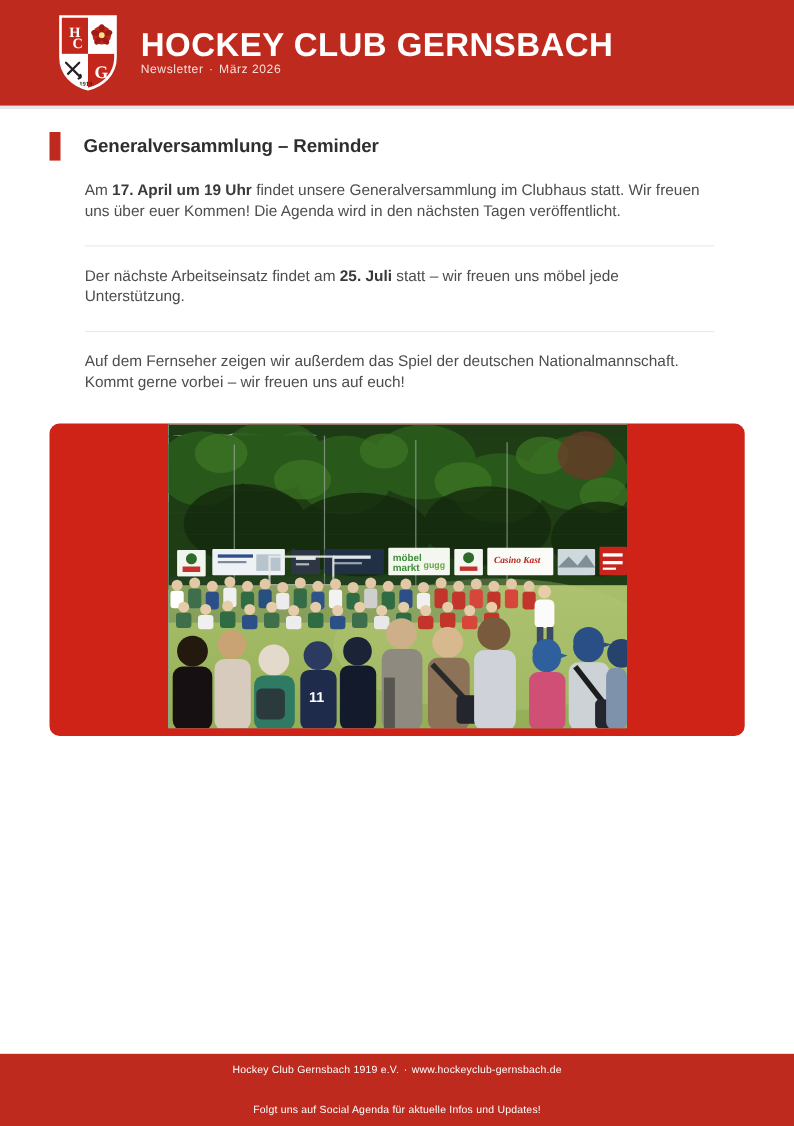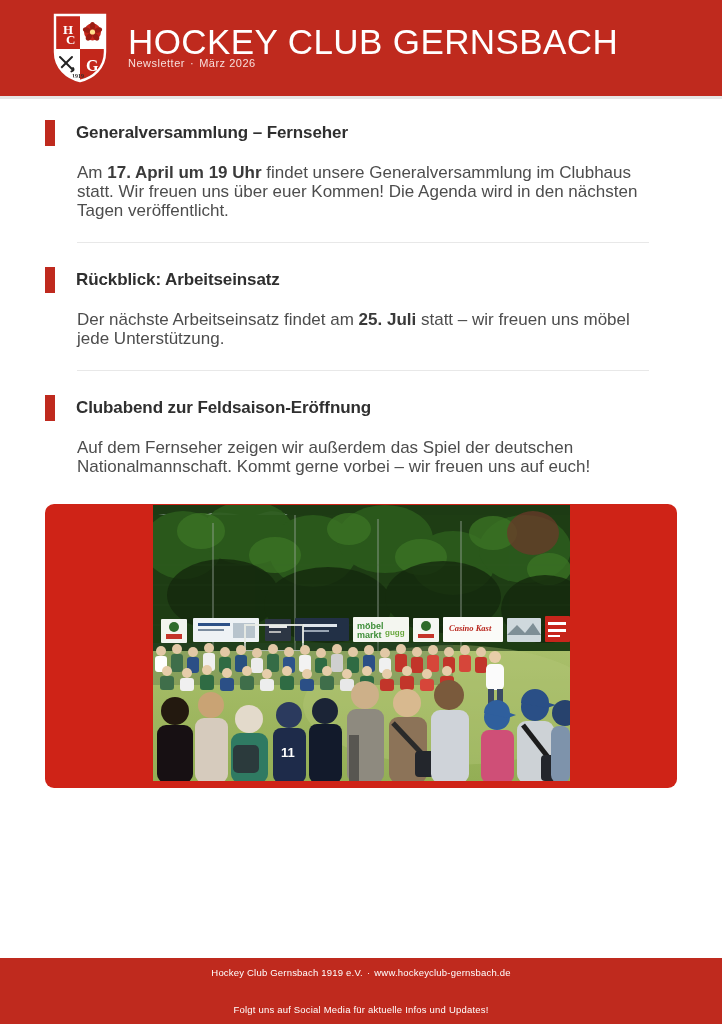--- a/index.html
+++ b/index.html
@@ -38,22 +38,22 @@
   }
   .crest {
     width: 56px;
     height: 72px;
     flex: 0 0 auto;
     margin-right: 20px;
   }
   .header-text { display: flex; flex-direction: column; justify-content: center; }
   .club-title {
     color: #ffffff;
-    font-size: 35px;
-    font-weight: normal;
+    font-size: 30px;
+    font-weight: bold;
     letter-spacing: 0.4px;
     line-height: 30px;
     white-space: nowrap;
   }
   .newsletter-line {
     color: #f7dedb;
     font-size: 11px;
     font-weight: normal;
     letter-spacing: 0.5px;
     margin-top: 0;
@@ -81,21 +81,21 @@
   }
   .section-title {
     font-size: 17px;
     font-weight: bold;
     color: #2f2f2f;
     letter-spacing: -0.1px;
   }
   .para {
     margin-left: 32px;
     margin-top: 17px;
-    font-size: 17px;
+    font-size: 14px;
     line-height: 19px;
     color: #4d4d4d;
     max-width: 572px;
   }
   .para b { color: #3a3a3a; font-weight: bold; }
   .para + .para { margin-top: 13px; }
   .divider {
     margin-left: 32px;
     margin-top: 22px;
     height: 1px;
@@ -201,44 +201,36 @@
       </div>
     </div>
     <div class="header-shadow"></div>
   </div>
 
   <div class="main">
 
     <div class="section">
       <div class="section-head">
         <div class="accent-bar"></div>
-        <div class="section-title">Generalversammlung – Fernseher</div>
+        <div class="section-title">Generalversammlung – Reminder</div>
       </div>
       <p class="para">
         <span>Am </span><b>17. April um 19 Uhr</b><span> findet unsere Generalversammlung im Clubhaus statt. Wir freuen uns über euer Kommen! Die Agenda wird in den nächsten Tagen veröffentlicht.</span>
       </p>
       <div class="divider"></div>
     </div>
 
     <div class="section">
-      <div class="section-head">
-        <div class="accent-bar"></div>
-        <div class="section-title">Rückblick: Arbeitseinsatz</div>
-      </div>
       <p class="para">
         <span>Der nächste Arbeitseinsatz findet am </span><b>25. Juli</b><span> statt – wir freuen uns möbel jede Unterstützung.</span>
       </p>
       <div class="divider"></div>
     </div>
 
     <div class="section">
-      <div class="section-head">
-        <div class="accent-bar"></div>
-        <div class="section-title">Clubabend zur Feldsaison-Eröffnung</div>
-      </div>
       <p class="para">
         <span>Auf dem Fernseher zeigen wir außerdem das Spiel der deutschen Nationalmannschaft. Kommt gerne vorbei – wir freuen uns auf euch!</span>
       </p>
     </div>
 
     <div class="photo-card">
       <div class="photo-inner">
         <svg width="417" height="276" viewBox="0 0 417 276">
           <defs>
             <linearGradient id="skyG" x1="0" y1="0" x2="0" y2="1">
@@ -505,16 +497,16 @@
         </svg>
       </div>
     </div>
 
   </div>
 
   <div class="footer">
     <div class="footer-line">
       <span>Hockey Club Gernsbach 1919 e.V.</span><span class="sep">·</span><span>www.hockeyclub-gernsbach.de</span>
     </div>
-    <div class="footer-line">Folgt uns auf Social Media für aktuelle Infos und Updates!</div>
+    <div class="footer-line">Folgt uns auf Social Agenda für aktuelle Infos und Updates!</div>
   </div>
 
 </div>
 
 </body></html>

